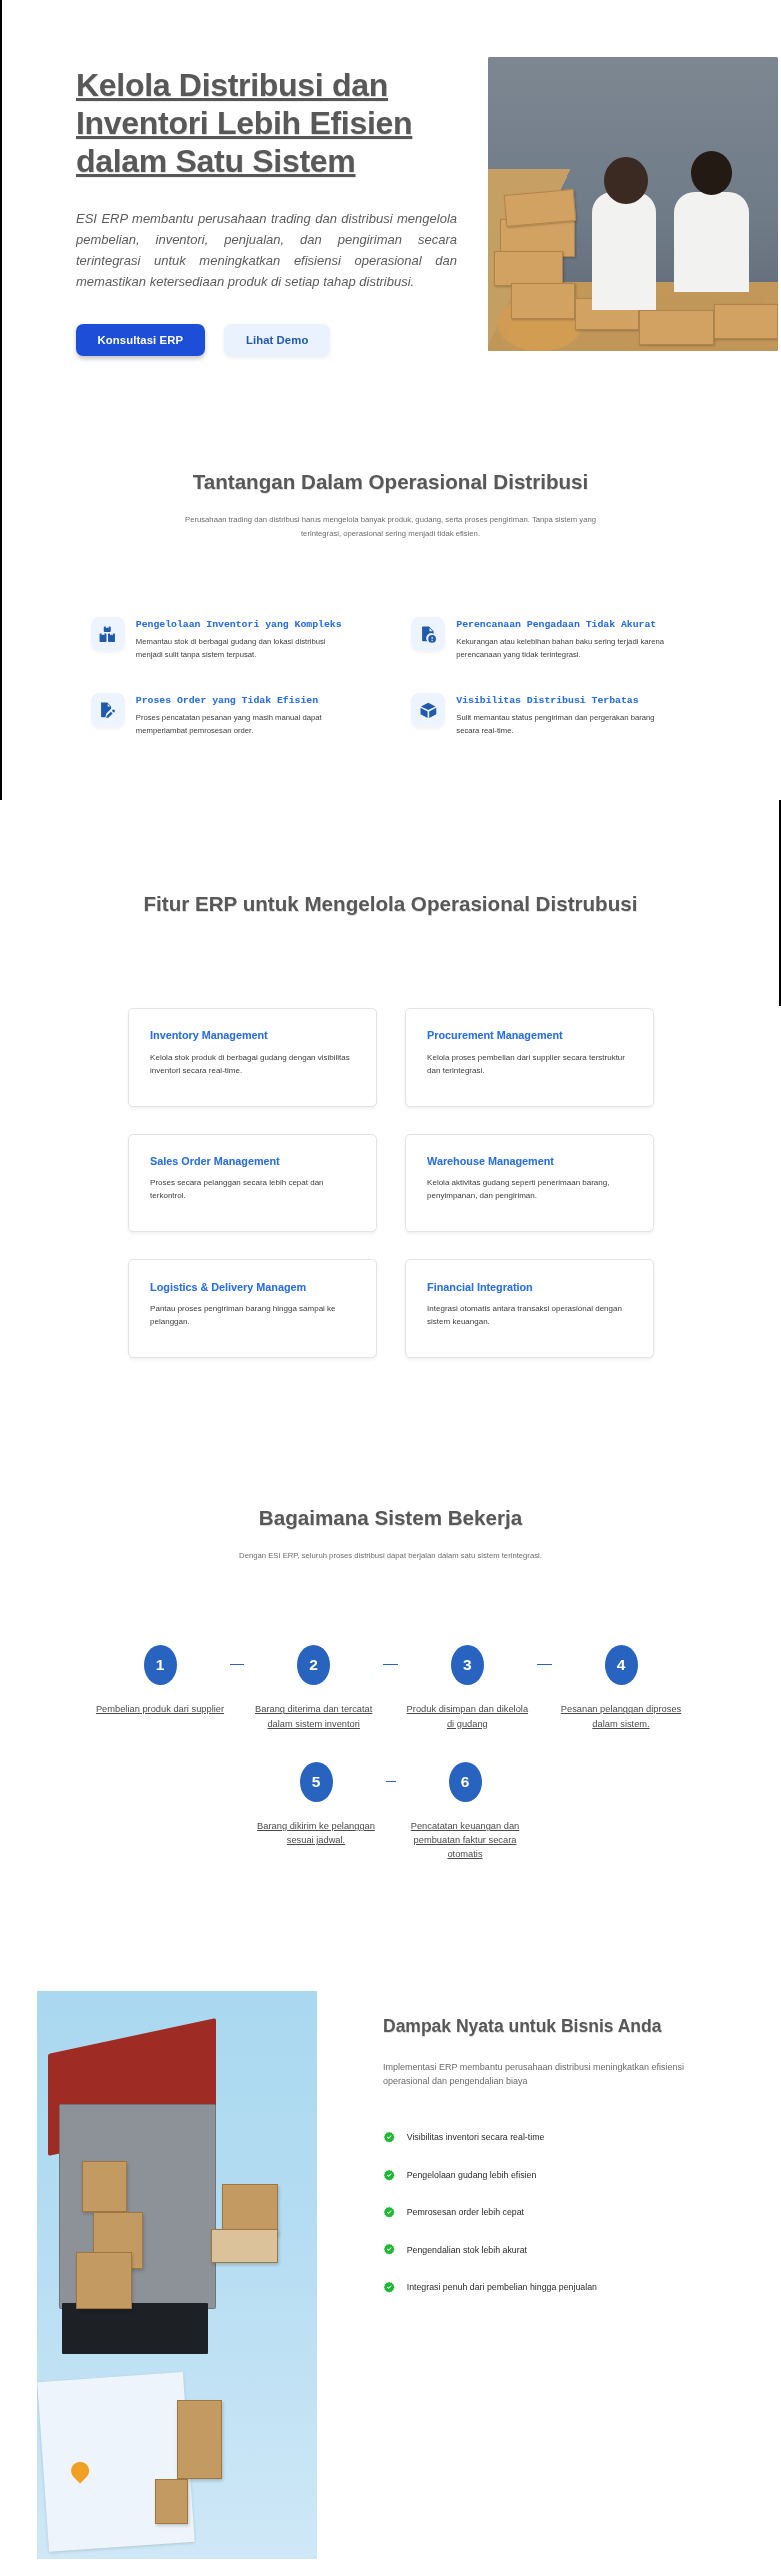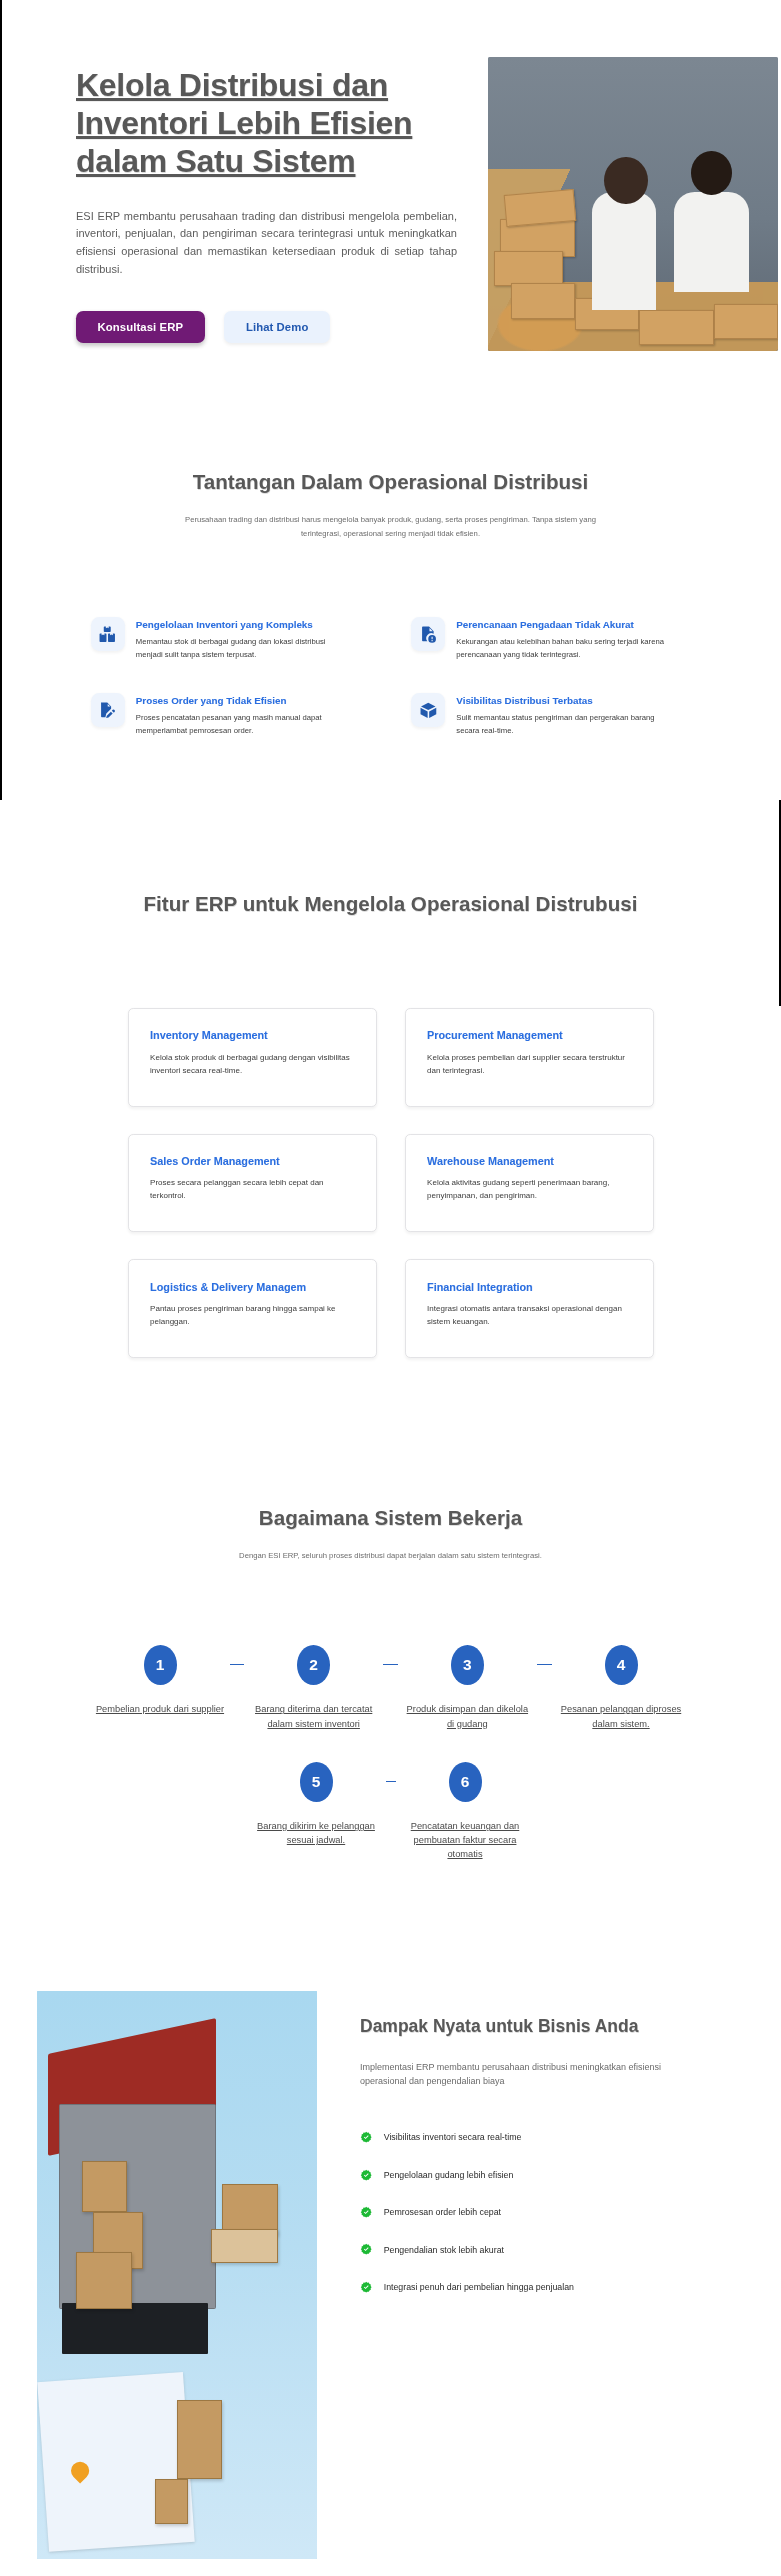--- a/index.html
+++ b/index.html
@@ -35,31 +35,31 @@
     padding-left: 41px;
   }
   .hero-left { width: 392px; padding-top: 10.3px; }
   .hero-title {
     font-size: 32px; line-height: 1.18; font-weight: 700; color: #585858;
     letter-spacing: -0.3px; margin-bottom: 27px;
     text-shadow: 0.5px 0.5px 0 rgba(120,120,120,0.25);
     text-decoration: underline;
   }
   .hero-desc {
-    font-size: 11px; line-height: 1.62; color: #5c5c5c; text-align: justify;
-    width: 381px; margin-bottom: 32px;
+    font-size: 13px; line-height: 1.62; color: #5c5c5c; text-align: justify;
+    width: 381px; margin-bottom: 32px; font-style: italic;
   }
   .hero-buttons { display: flex; gap: 19.6px; }
   .btn {
     border: none; cursor: pointer; font-family: inherit;
     font-size: 11.3px; font-weight: 700; border-radius: 7.2px;
     padding: 10.3px 21.6px; letter-spacing: 0.1px;
   }
   .btn-primary {
-    background: #701a75; color: #ffffff;
+    background: #1d4ed8; color: #ffffff;
     box-shadow: 0 2.1px 4.6px rgba(0,0,0,0.22);
   }
   .btn-secondary {
     background: #eaf2fd; color: #2158b0;
     box-shadow: 0 1.5px 3.6px rgba(0,0,0,0.07);
   }
   .hero-media {
     width: 290px; height: 294px; flex: none; border-radius: 2.1px; overflow: hidden;
     position: relative; background: #7b8793;
   }
@@ -101,20 +101,21 @@
   .chal-icon {
     width: 34px; height: 34px; flex: none; border-radius: 8.2px;
     background: #eef4fd; display: flex; align-items: center; justify-content: center;
     box-shadow: 0 1.5px 3.1px rgba(0,0,0,0.05);
   }
   .chal-icon svg { width: 18.5px; height: 18.5px; fill: #2159ad; }
   .chal-body { padding-top: 2.1px; }
   .chal-title {
     font-size: 9.8px; font-weight: 700; color: #2a6ee0; margin-bottom: 6.2px;
     text-shadow: 0.3px 0.3px 0 rgba(140,170,220,0.35);
+    font-family: Liberation Mono, monospace;
   }
   .chal-desc { font-size: 7.7px; line-height: 1.6; color: #3c3c3c; max-width: 216px; }
 
   
   .features { padding: 77px 0 62px; }
   .feat-grid {
     display: grid; grid-template-columns: 1fr 1fr; column-gap: 28px; row-gap: 27px;
     margin-top: 90px; padding: 0 68px;
   }
   .feat-card {
@@ -145,21 +146,21 @@
   .flow-label {
     margin-top: 17.5px; font-size: 9.3px; line-height: 1.52; color: #4a4a4a; text-align: center;
     width: 129px;
     text-decoration: underline;
   }
   .flow-connector { flex: 1; height: 40px; display:flex; align-items:center; }
   .flow-connector i { display:block; width:100%; height:1px; background:#2863bf; }
 
   
   .impact { padding: 57px 0 62px; }
-  .impact-inner { display: flex; gap: 43px; padding: 0 37px; align-items: flex-start; }
+  .impact-inner { display: flex; gap: 66px; padding: 0 37px; align-items: flex-start; }
   .impact-media {
     width: 280px; height: 568px; flex: none; overflow: hidden; border-radius: 1px;
     position: relative; background: #a8d7ef;
   }
   .photo-b { position:absolute; inset:0;
     background: linear-gradient(180deg,#a9d8f0 0%,#b6ddf2 45%,#cfe8f7 100%); }
   .truck-body { position:absolute; left:8%; top:20%; width:56%; height:36%;
     background:#8d9299; border:1px solid #6f747a; border-radius:1.5px; }
   .truck-roof { position:absolute; left:4%; top:8%; width:60%; height:18%;
     background:#9e2b24; transform: skewY(-12deg); border-radius:2.1px; }

